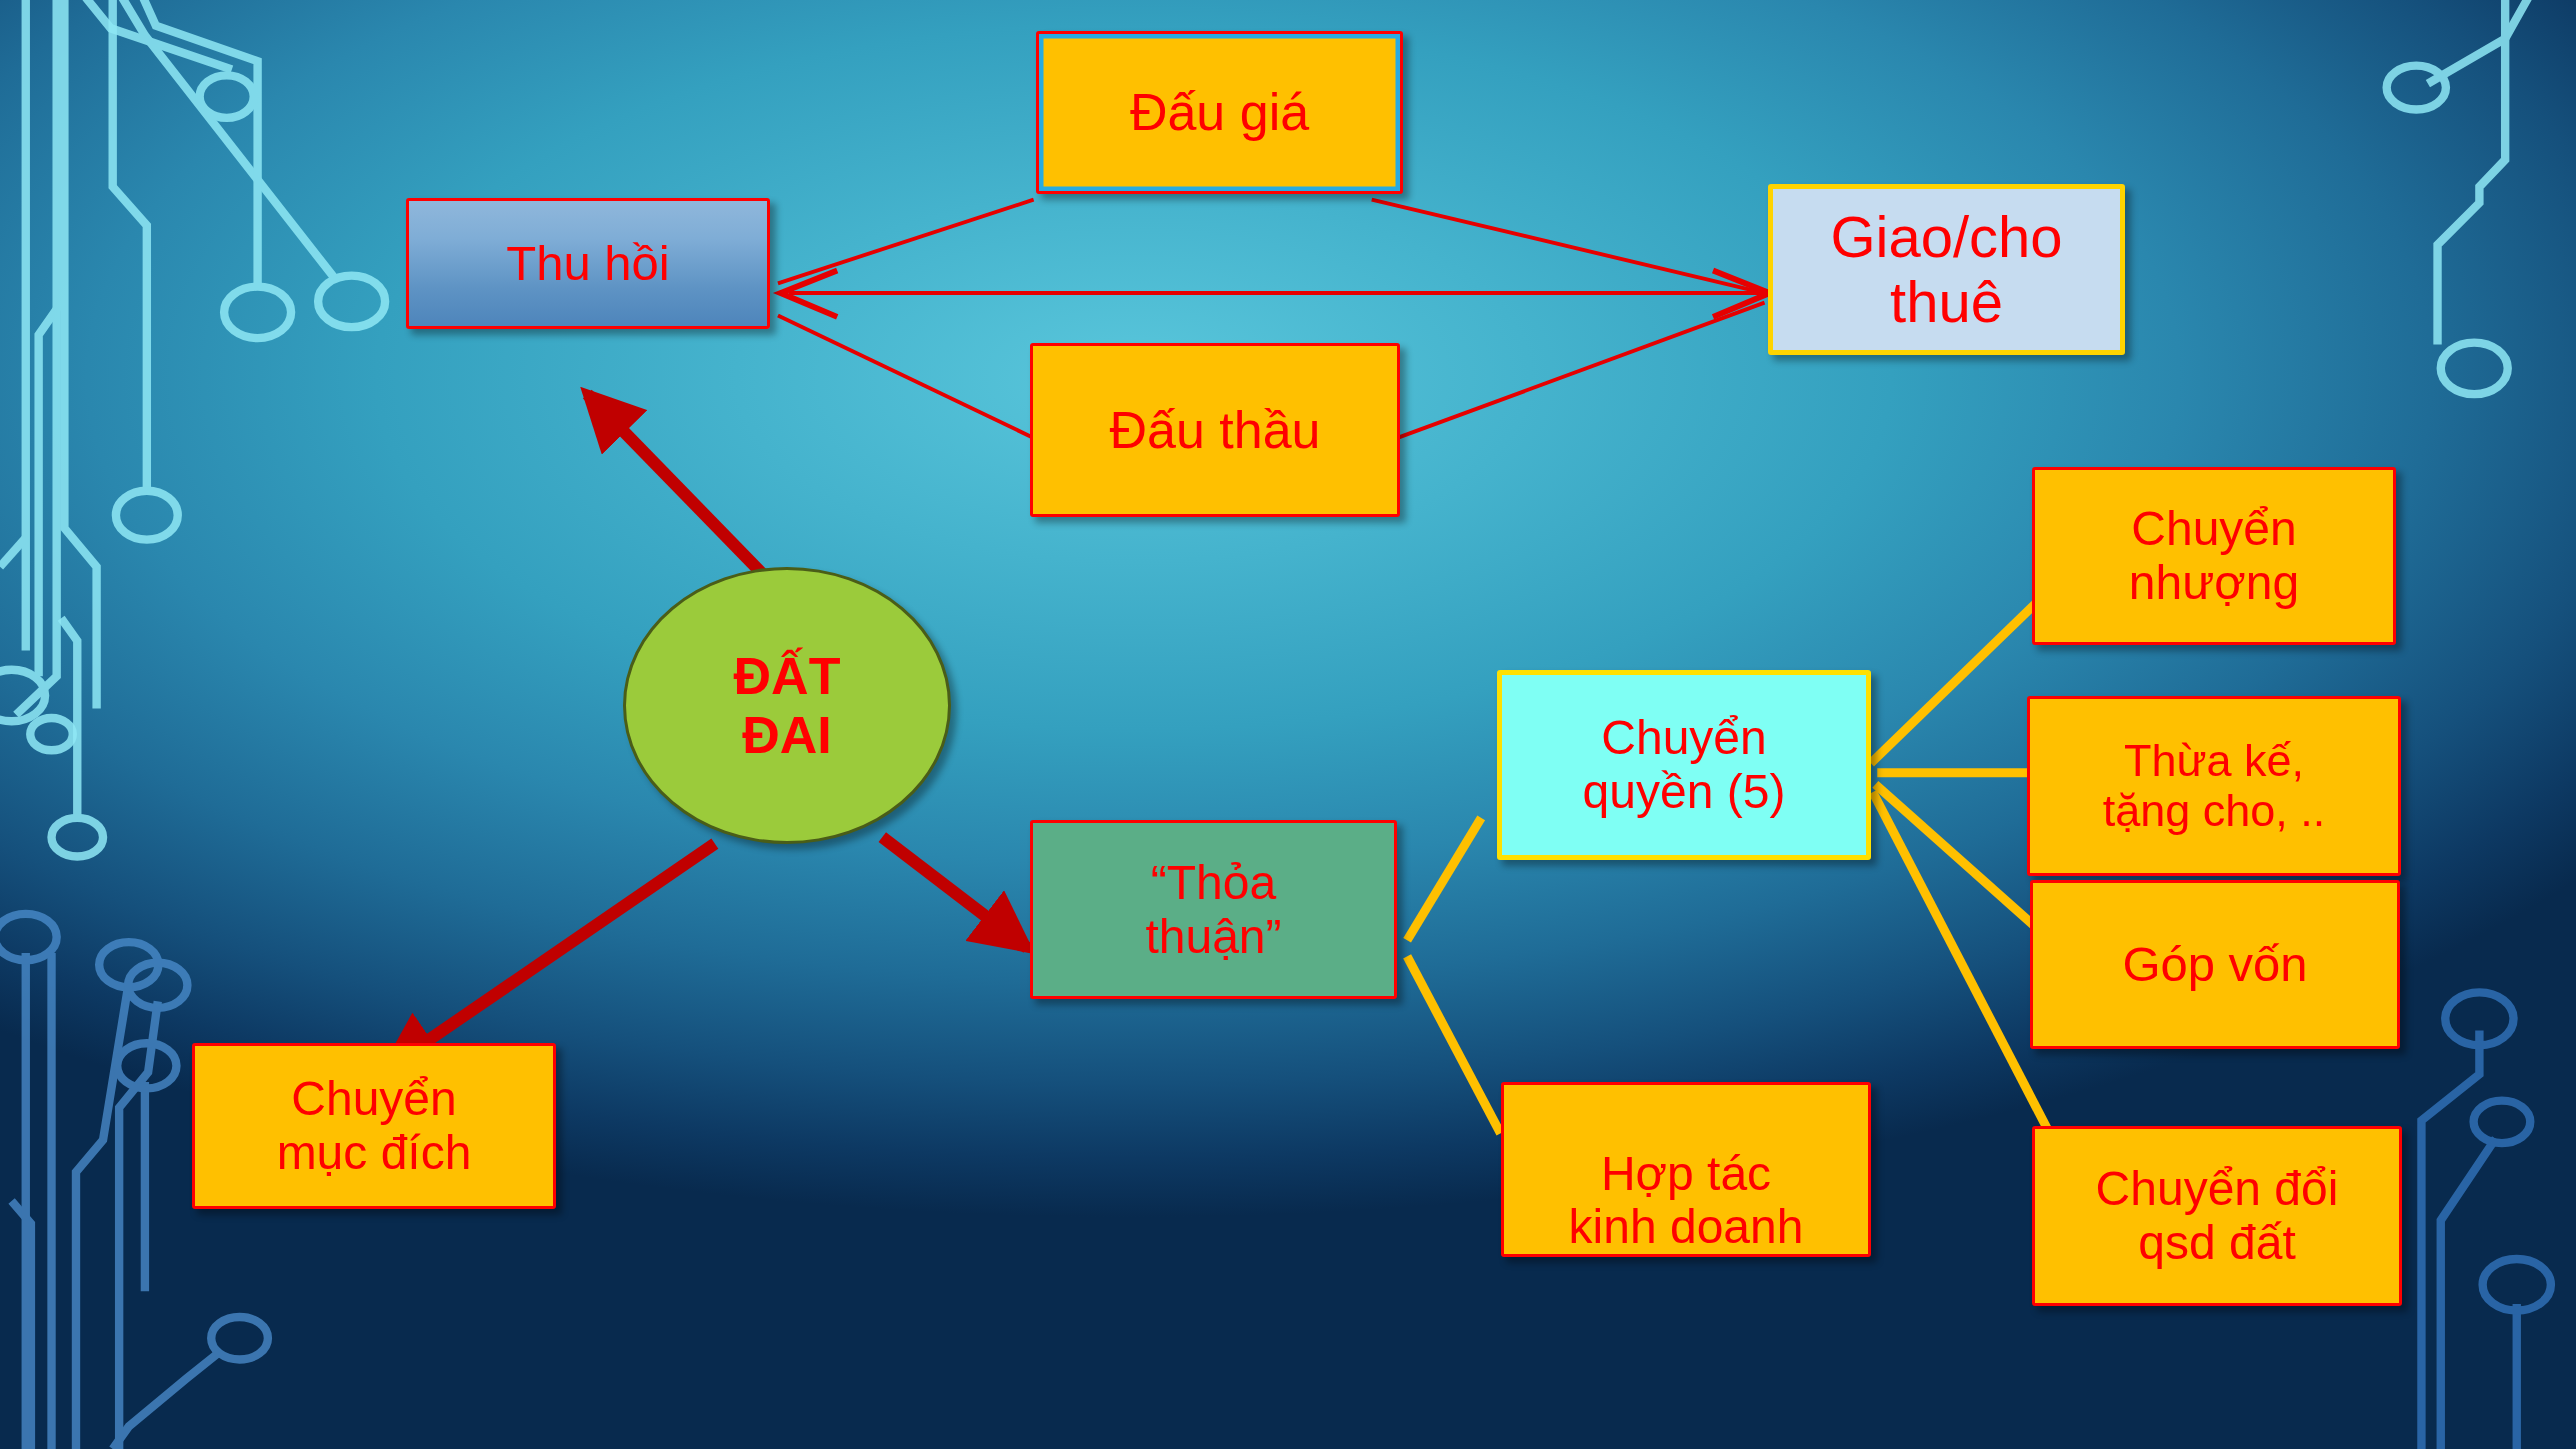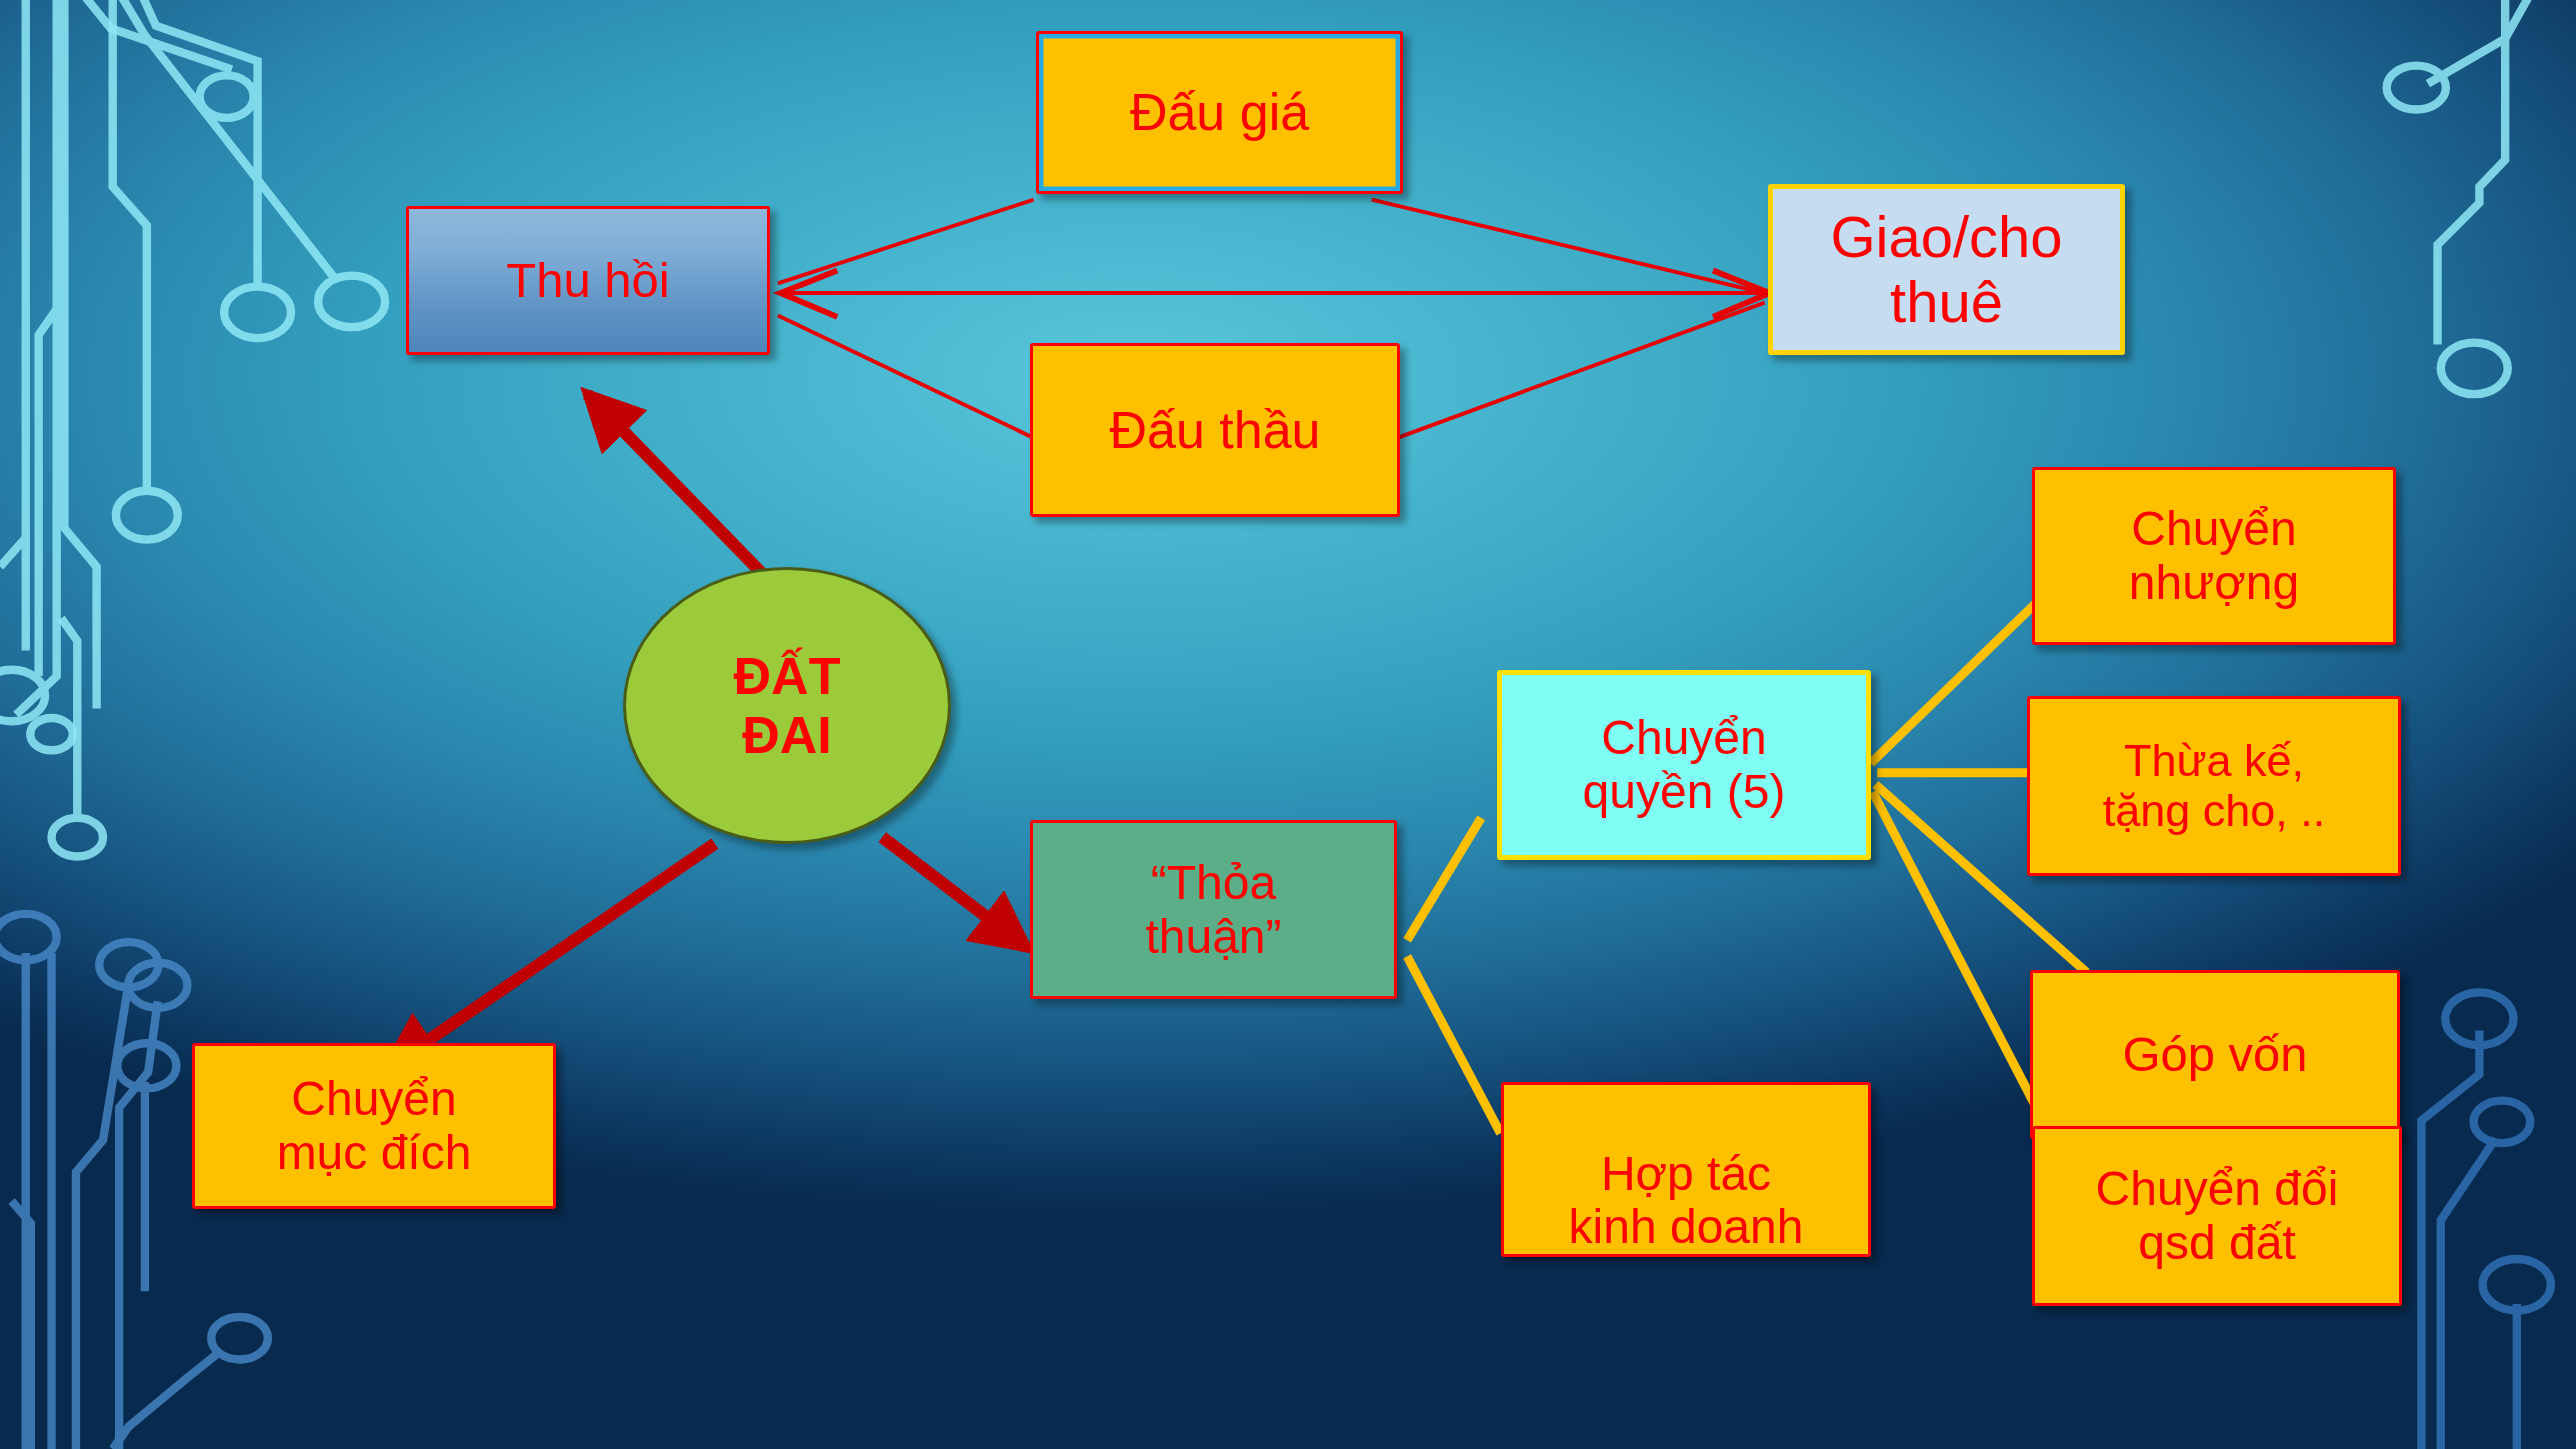--- a/index.html
+++ b/index.html
@@ -161,21 +161,21 @@
     </g>
 
     <g stroke="#FFC000" stroke-width="14" fill="none">
       <path d="M2905 1185 L3230 870"></path>
       <path d="M2915 1200 L3235 1200"></path>
       <path d="M2912 1218 L3240 1510"></path>
       <path d="M2908 1230 L3245 1880"></path>
     </g>
   </svg>
 
-  <div class="node rect card-bluegrad" style="left:406px;top:206px;width:364px;height:149px;font-size:49px;">
+  <div class="node rect card-bluegrad" style="left:406px;top:198px;width:364px;height:131px;font-size:49px;">
     <span class="nlabel">Thu hồi</span>
   </div>
 
   <div class="node rect card-yellow-cyan" style="left:1036px;top:31px;width:367px;height:163px;font-size:52px;">
     <span class="nlabel">Đấu giá</span>
   </div>
 
   <div class="node rect card-yellow" style="left:1030px;top:343px;width:370px;height:174px;font-size:52px;">
     <span class="nlabel">Đấu thầu</span>
   </div>
@@ -208,21 +208,21 @@
   <div class="node rect card-yellow" style="left:2032px;top:467px;width:364px;height:178px;font-size:48px;">
     <span class="nlabel">Chuyển
 nhượng</span>
   </div>
 
   <div class="node rect card-yellow" style="left:2027px;top:696px;width:374px;height:180px;font-size:45px;">
     <span class="nlabel">Thừa kế,
 tặng cho, ..</span>
   </div>
 
-  <div class="node rect card-yellow" style="left:2030px;top:970px;width:370px;height:169px;font-size:49px;">
+  <div class="node rect card-yellow" style="left:2030px;top:880px;width:370px;height:169px;font-size:49px;">
     <span class="nlabel">Góp vốn</span>
   </div>
 
   <div class="node rect card-yellow" style="left:1501px;top:1082px;width:370px;height:175px;font-size:48px;align-items:flex-end;">
     <span class="nlabel">Hợp tác
 kinh doanh</span>
   </div>
 
   <div class="node rect card-yellow" style="left:2032px;top:1126px;width:370px;height:180px;font-size:48px;">
     <span class="nlabel">Chuyển đổi

